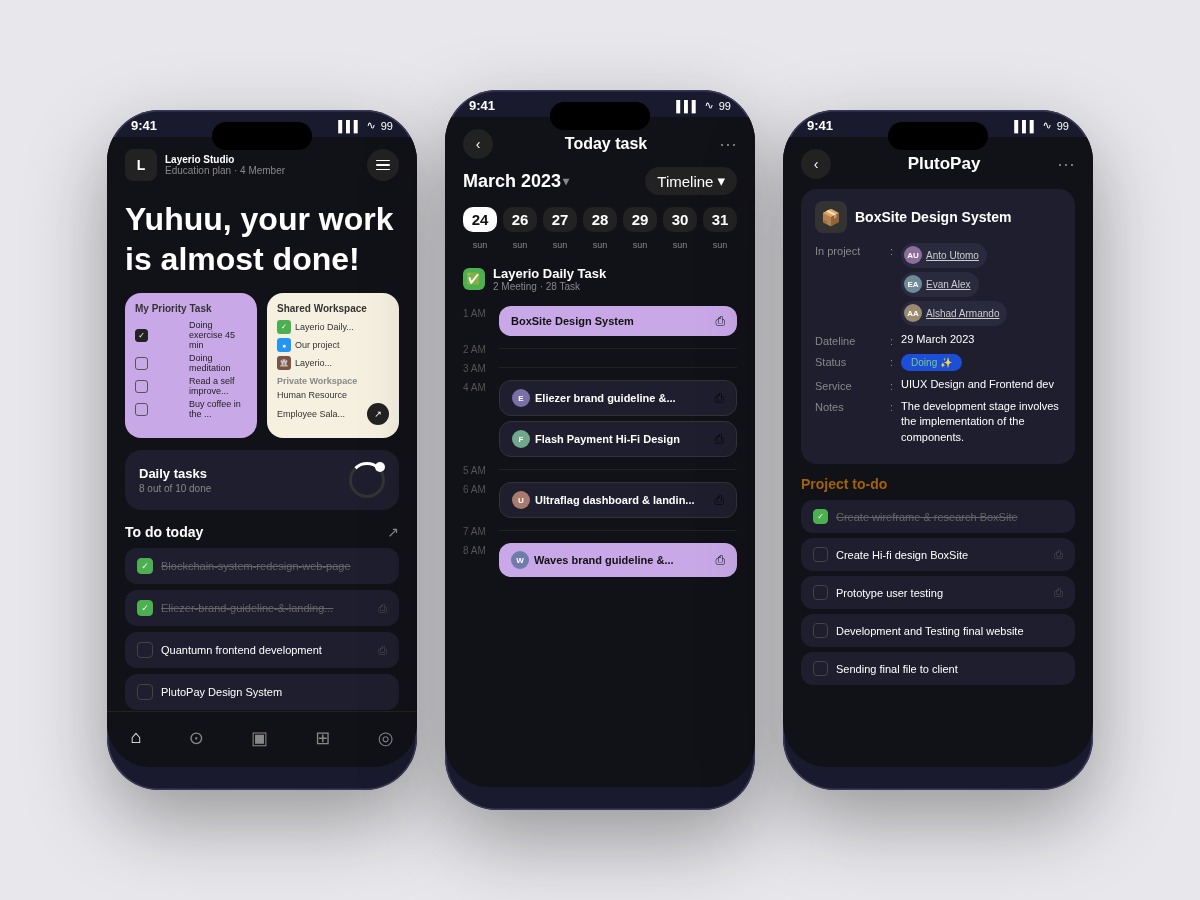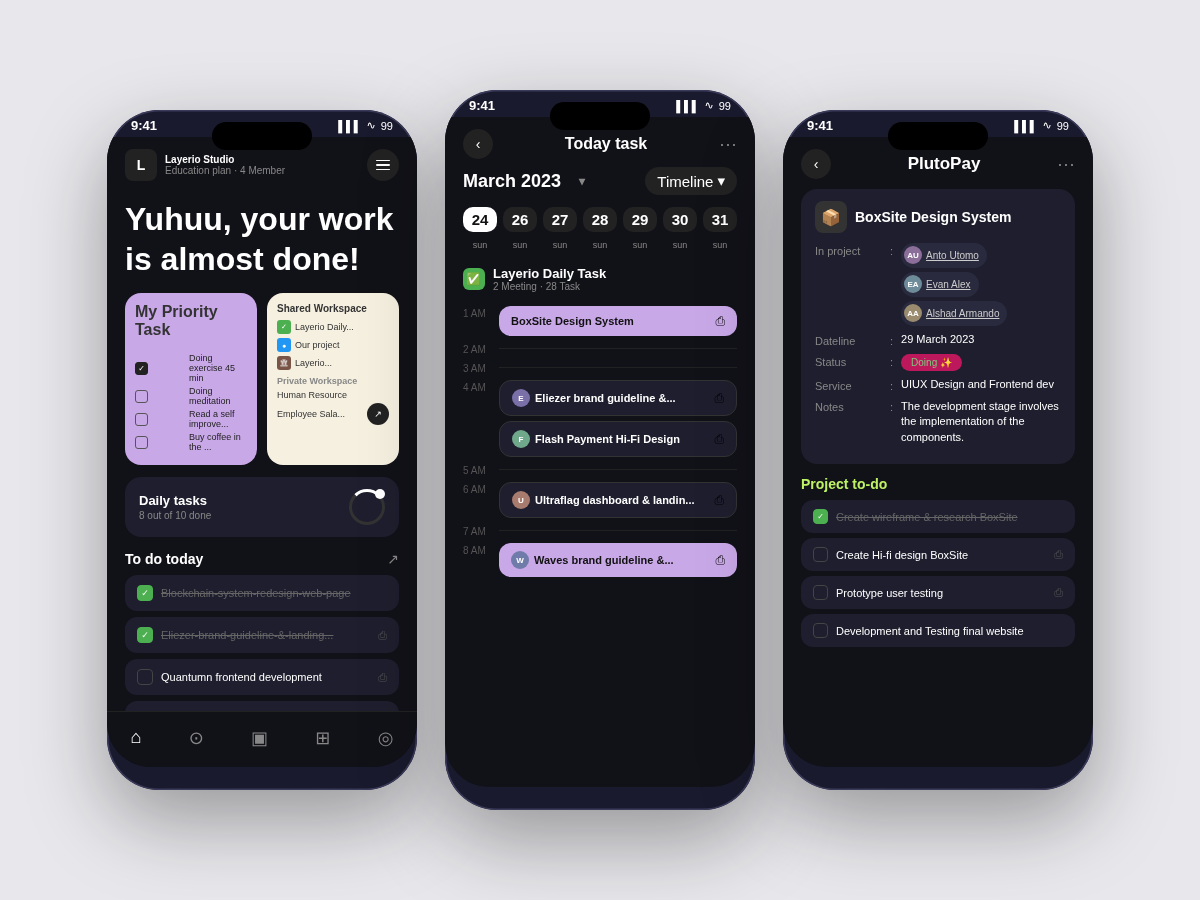--- a/index.html
+++ b/index.html
@@ -100,21 +100,21 @@
 
     .hero-text { color: #fff; font-size: 28px; font-weight: 800; line-height: 1.2; margin: 10px 0 14px; }
 
     .cards-row { display: flex; gap: 10px; margin-bottom: 12px; }
     .card-priority {
       background: #c9a8e8;
       border-radius: 16px;
       padding: 10px;
       flex: 1;
     }
-    .card-priority .card-title { font-size: 16px; font-weight: 700; color: #333; margin-bottom: 14px; }
+    .card-priority .card-title { font-size: 10px; font-weight: 700; color: #333; margin-bottom: 6px; }
     .task-item { display: flex; align-items: center; gap: 5px; margin-bottom: 3px; }
     .task-check {
       width: 13px; height: 13px;
       border-radius: 3px;
       border: 1.5px solid #555;
       display: flex; align-items: center; justify-content: center;
       font-size: 8px;
       flex-shrink: 0;
     }
     .task-check.done { background: #222; border-color: #222; color: #fff; }
@@ -232,21 +232,21 @@
     }
     .mid-title { color: #fff; font-size: 16px; font-weight: 700; }
     .mid-more  { color: #888; font-size: 18px; }
 
     .month-row {
       display: flex;
       justify-content: space-between;
       align-items: center;
       margin-bottom: 12px;
     }
-    .month-label { color: #fff; font-size: 18px; font-weight: 700; display: flex; align-items: center; gap: 18px; }
+    .month-label { color: #fff; font-size: 18px; font-weight: 700; display: flex; align-items: center; gap: 2px; }
     .month-arrow { color: #888; font-size: 12px; }
     .timeline-btn {
       background: #222;
       border-radius: 20px;
       padding: 5px 12px;
       color: #fff;
       font-size: 15px;
       display: flex; align-items: center; gap: 4px;
     }
 
@@ -370,32 +370,32 @@
     }
     .member-avatar {
       width: 18px; height: 18px;
       border-radius: 50%;
       display: flex; align-items: center; justify-content: center;
       font-size: 8px; font-weight: 700; color: #fff;
     }
     .member-name { font-size: 10px; color: #ccc; text-decoration: underline; }
 
     .status-chip {
-      background: #be185d;
+      background: #1d4ed8;
       border-radius: 20px;
       padding: 3px 10px;
       font-size: 10px;
       color: #7ec87e;
       display: inline-flex;
       align-items: center;
       gap: 3px;
     }
 
     .project-todo { margin-top: 4px; }
-    .project-todo-title { color: #bef264; font-size: 14px; font-weight: 700; margin-bottom: 8px; }
+    .project-todo-title { color: #a16207; font-size: 14px; font-weight: 700; margin-bottom: 8px; }
     .ptodo-item {
       background: #1e1e2e;
       border-radius: 12px;
       padding: 9px 12px;
       display: flex;
       align-items: center;
       gap: 8px;
       margin-bottom: 5px;
     }
     .ptodo-check {
@@ -767,20 +767,24 @@
           </div>
           <div class="ptodo-item">
             <div class="ptodo-check"></div>
             <span class="ptodo-label">Prototype user testing</span>
             <span class="ptodo-file">⎙</span>
           </div>
           <div class="ptodo-item">
             <div class="ptodo-check"></div>
             <span class="ptodo-label">Development and Testing final website</span>
           </div>
+          <div class="ptodo-item">
+            <div class="ptodo-check"></div>
+            <span class="ptodo-label">Sending final file to client</span>
+          </div>
         </div>
 
       </div>
 
     </div>
   </div>
 
 </div>
 
 </body></html>

